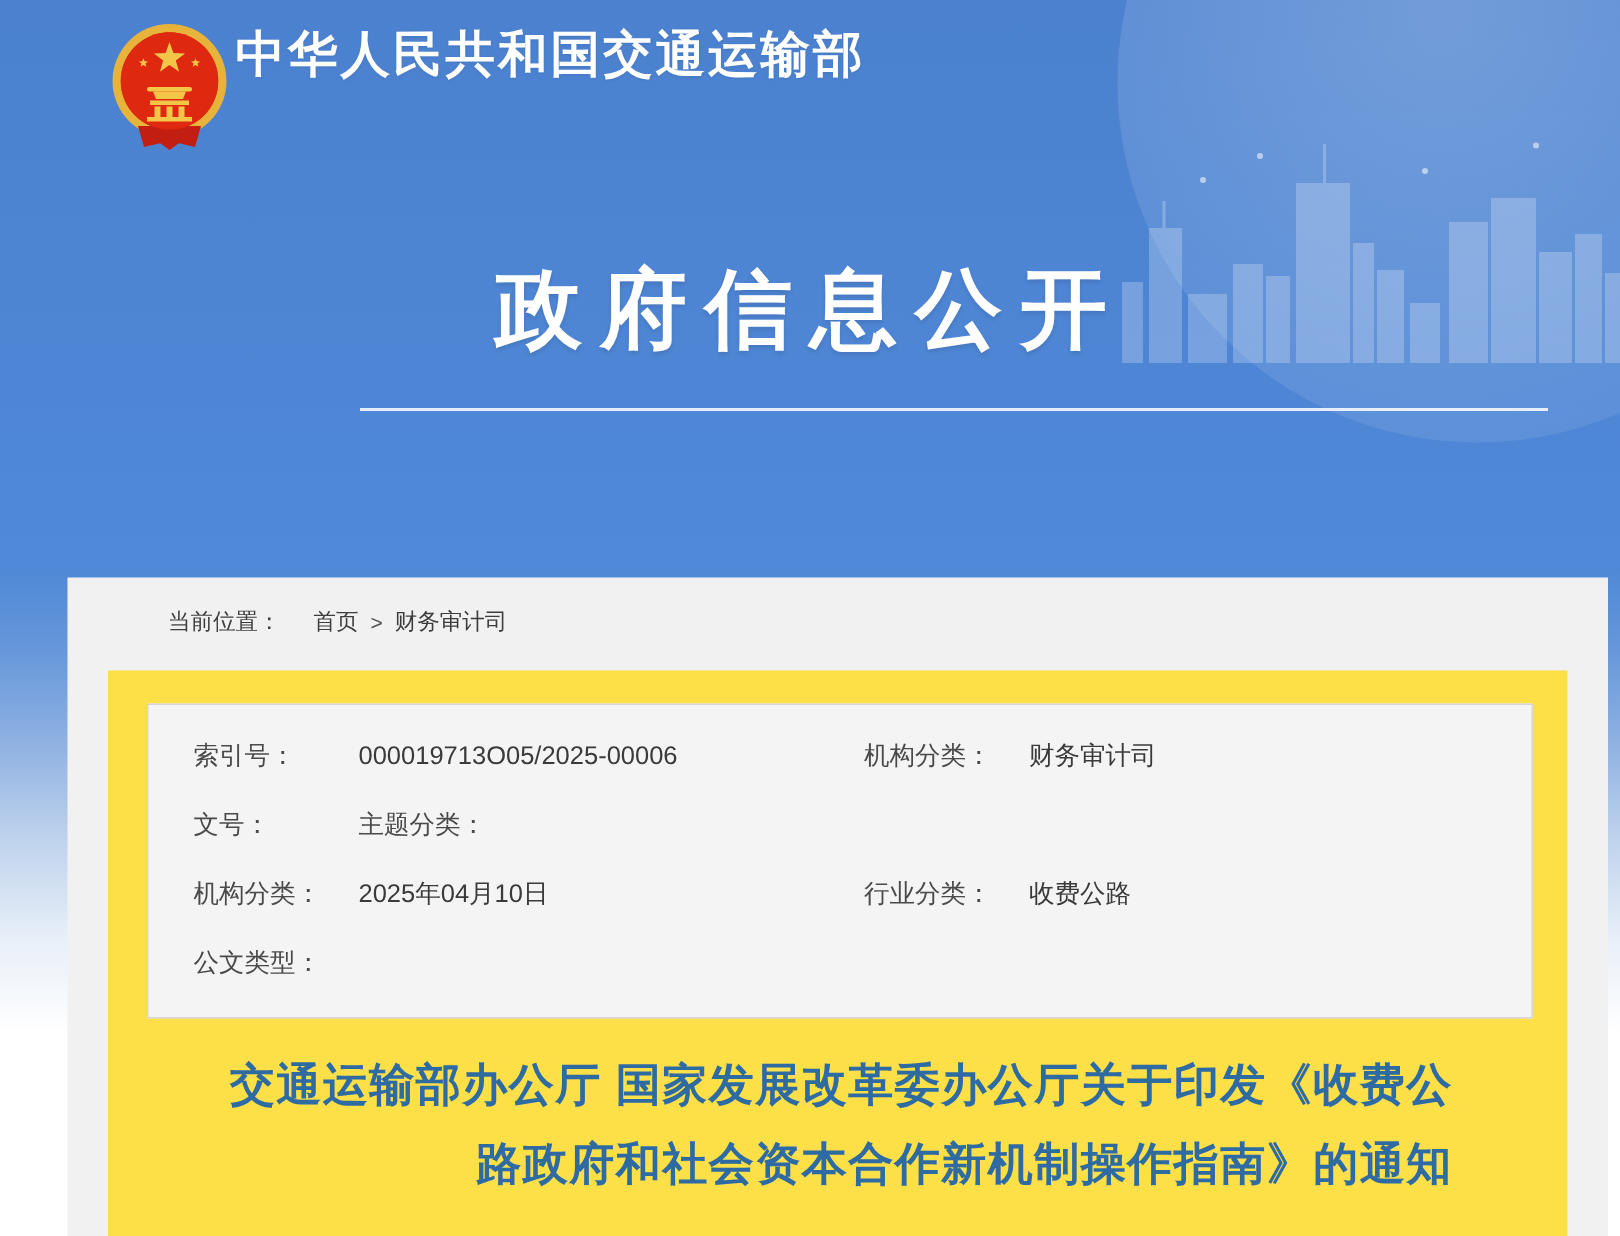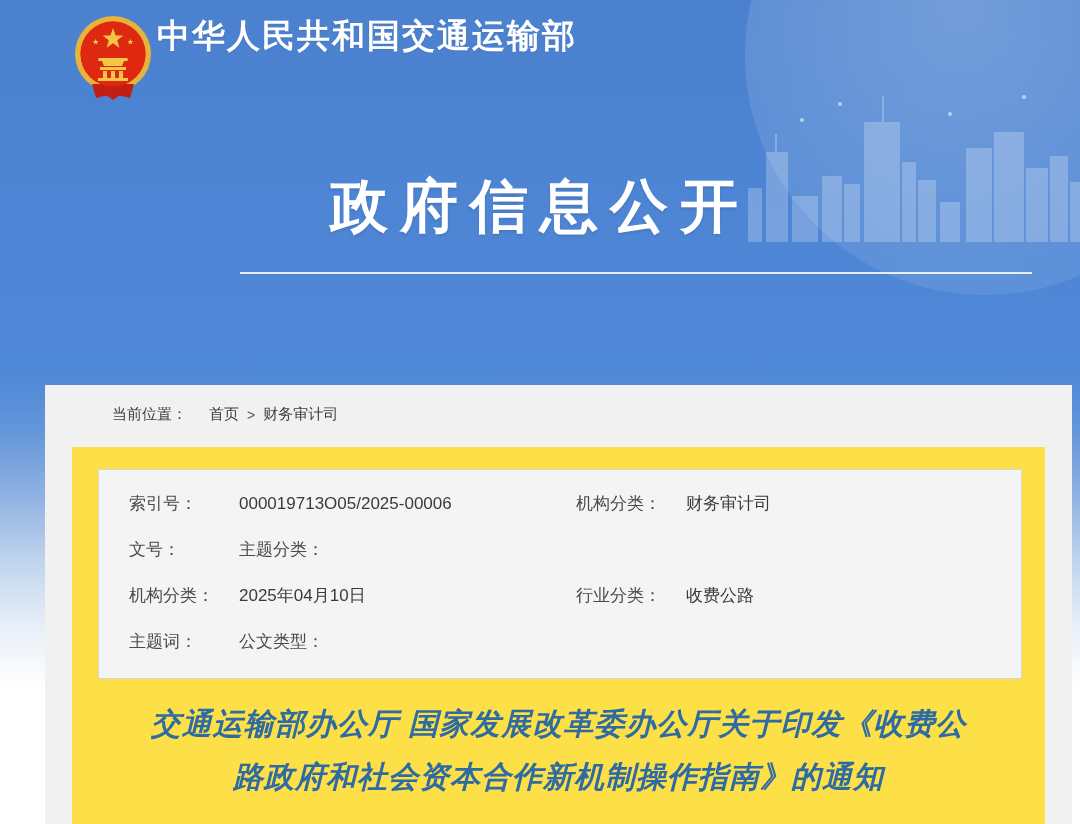--- a/index.html
+++ b/index.html
@@ -67,24 +67,23 @@
     padding:10px 10px 10px 30px;
     font-size:17px; line-height:26px; color:#3d3d3d;
   }
   .meta-label { color:#4a4a4a; }
   .meta-value { color:#3a3a3a; padding-right:20px; }
 
   .doc-title {
     position:absolute; top:250px; left:0; width:973px;
   }
   .doc-title h1 {
-    width:820px; margin:0 auto; text-align:center;
+    width:820px; margin:0 auto; text-align:right;
     font-size:30px; line-height:53px; font-weight:bold; color:#2f6ba3;
     letter-spacing:1px;
-    font-style:italic;
   }
 </style>
 </head>
 <body>
 
 <div class="site-header">
 
   <div class="deco-circle"></div>
 
   <svg class="skyline" viewBox="0 0 340 150" xmlns="http://www.w3.org/2000/svg">
@@ -160,21 +159,20 @@
         <span class="meta-label">文号：</span>
         <span class="meta-label">主题分类：</span>
       </div>
       <div class="meta-row">
         <span class="meta-label">机构分类：</span>
         <span class="meta-value">2025年04月10日</span>
         <span class="meta-label">行业分类：</span>
         <span class="meta-value">收费公路</span>
       </div>
       <div class="meta-row">
-        <span class="meta-label">主题词：</span>
         <span class="meta-label">公文类型：</span>
       </div>
     </div>
 
     <div class="doc-title">
       <h1>交通运输部办公厅 国家发展改革委办公厅关于印发《收费公路政府和社会资本合作新机制操作指南》的通知</h1>
     </div>
 
   </div>
 </div>

